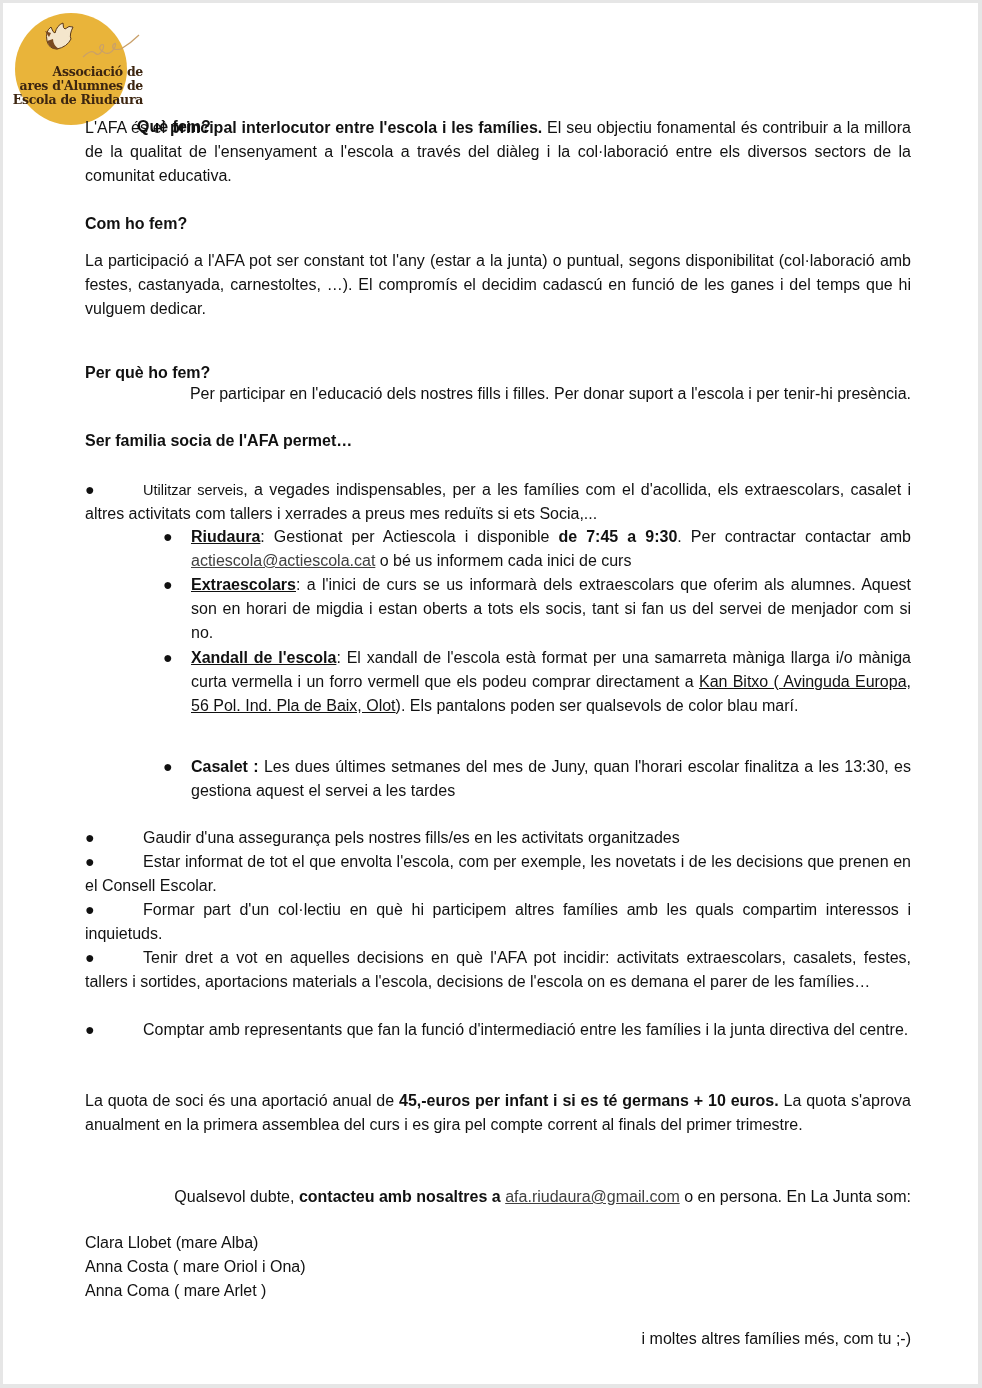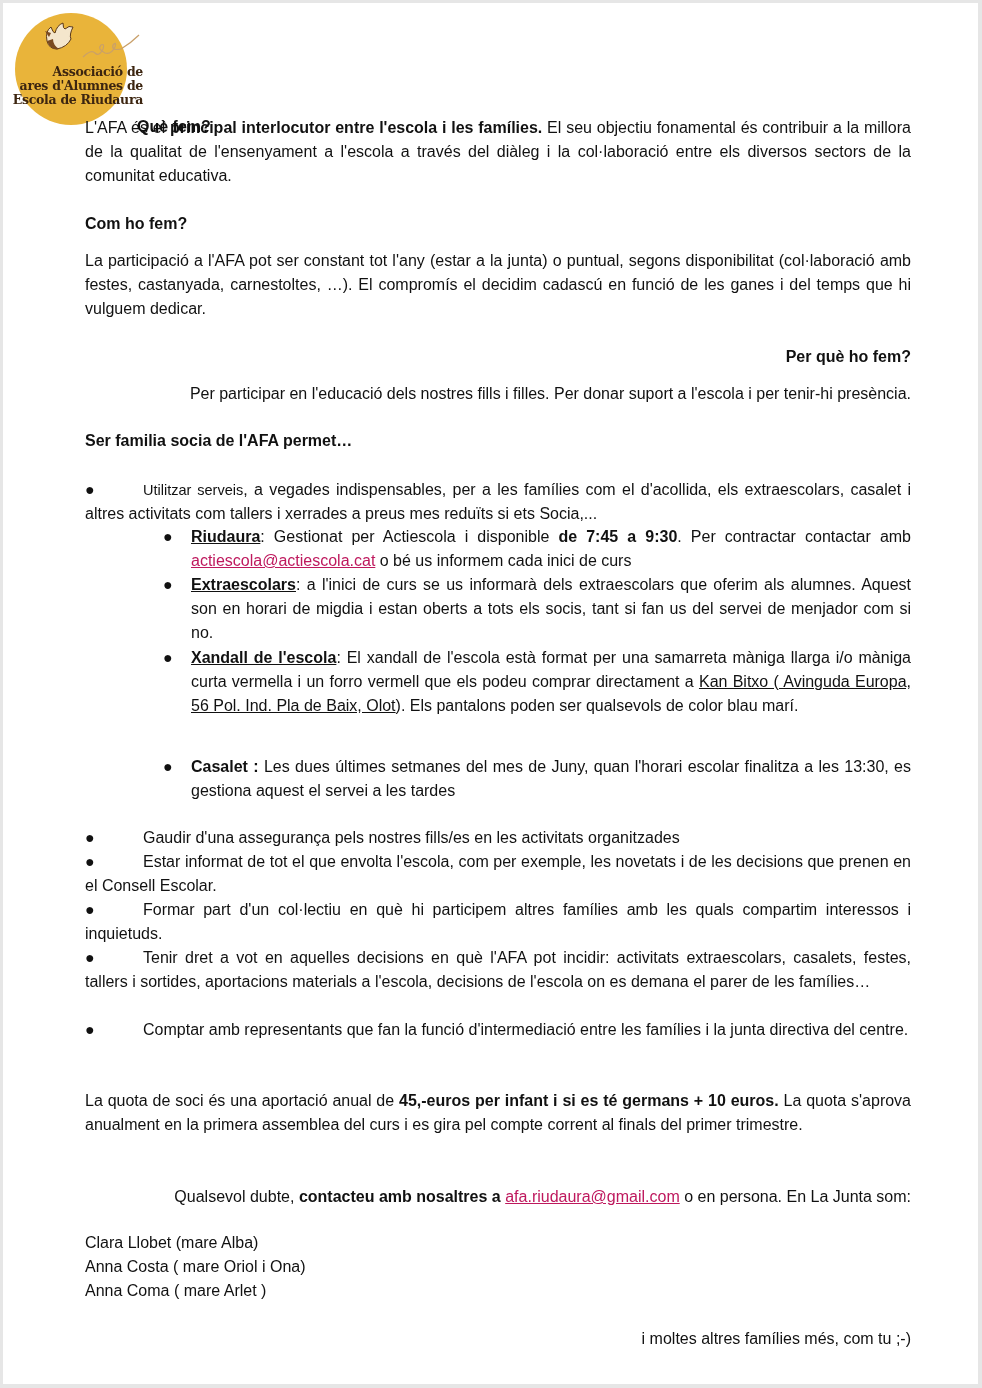--- a/index.html
+++ b/index.html
@@ -41,21 +41,21 @@
     position: absolute; left: 82px; top: 0; width: 826px;
     font-family: "Liberation Sans Narrow", "Liberation Sans", sans-serif;
     font-size: 16px; color: #111;
     line-height: 24px;
   }
   .abs { position: absolute; left: 0; width: 826px; }
   .h { font-weight: bold; }
   .j { text-align: justify; text-align-last: left; }
   .first-h { left: 53px; margin-top: 40px; }
   p { margin: 0; text-align: right; }
-  a.link { color: #be185d; text-decoration: underline; }
+  a.link { color: #404040; text-decoration: underline; }
   .ul { text-decoration: underline; }
   .b { font-weight: bold; }
   .sub {
     position: absolute; left: 74px; width: 752px;
     padding-left: 32px; box-sizing: border-box;
   }
   .sub .dot {
     position: absolute; left: 4px; top: 0;
   }
   .bul { display: inline-block; width: 58px; }
@@ -86,21 +86,21 @@
   <div class="content">
 
     <div class="abs h first-h" style="top:72px;left:52px;">Què fem?</div>
 
     <p class="abs j" style="top:113px;"><span>L'AFA és el </span><span class="b">principal interlocutor entre l'escola i les famílies.</span><span> El seu objectiu fonamental és contribuir a la millora de la qualitat de l'ensenyament a l'escola a través del diàleg i la col·laboració entre els diversos sectors de la comunitat educativa.</span></p>
 
     <div class="abs h" style="top:209px;">Com ho fem?</div>
 
     <p class="abs j" style="top:246px;">La participació a l'AFA pot ser constant tot l'any (estar a la junta) o puntual, segons disponibilitat (col·laboració amb festes, castanyada, carnestoltes, …). El compromís el decidim cadascú en funció de les ganes i del temps que hi vulguem dedicar.</p>
 
-    <div class="abs h" style="top:342px;text-align:right;">Per què ho fem?</div>
+    <div class="abs h" style="top:358px;">Per què ho fem?</div>
 
     <p class="abs" style="top:379px;">Per participar en l'educació dels nostres fills i filles. Per donar suport a l'escola i per tenir-hi presència.</p>
 
     <div class="abs h" style="top:426px;">Ser familia socia de l'AFA permet…</div>
 
     <p class="abs j" style="top:475px;"><span class="bul">●</span><span class="small">Utilitzar serveis</span><span>, a vegades indispensables, per a les famílies com el d'acollida, els extraescolars, casalet i altres activitats com tallers i xerrades a preus mes reduïts si ets Socia,...</span></p>
 
     <div class="sub j" style="top:522px;">
       <span class="dot">●</span>
       <span class="b ul">Riudaura</span><span>: Gestionat per Actiescola i disponible </span><span class="b">de 7:45 a 9:30</span><span>. Per contractar contactar amb </span><a class="link">actiescola@actiescola.cat</a><span> o bé us informem cada inici de curs</span>

